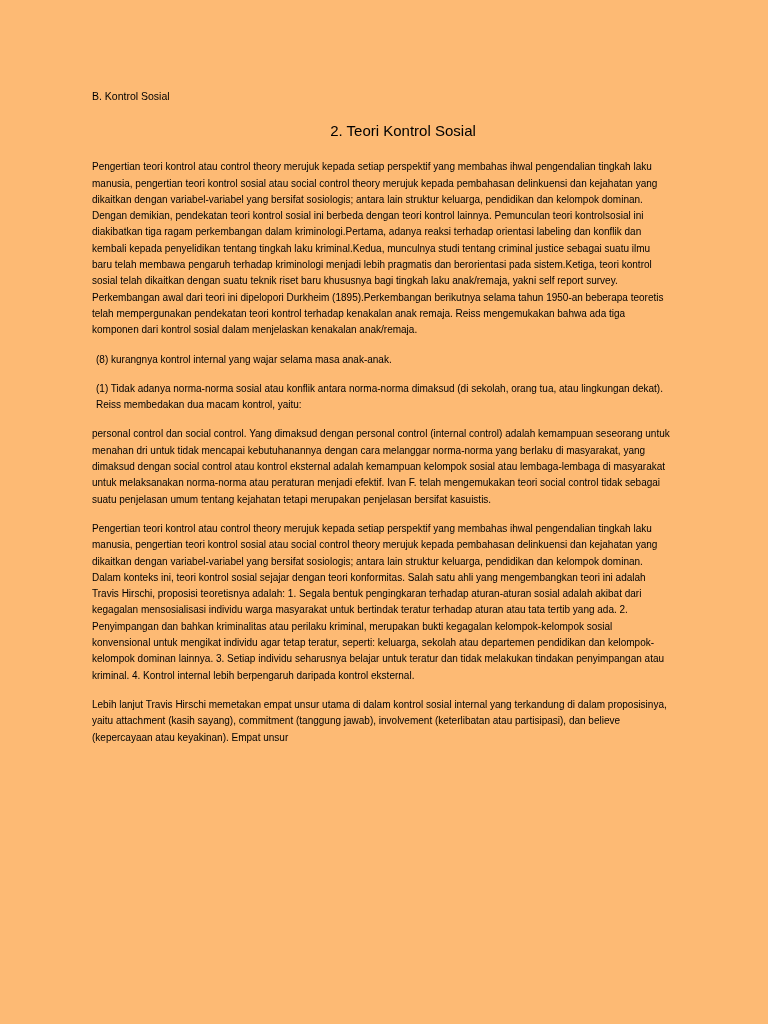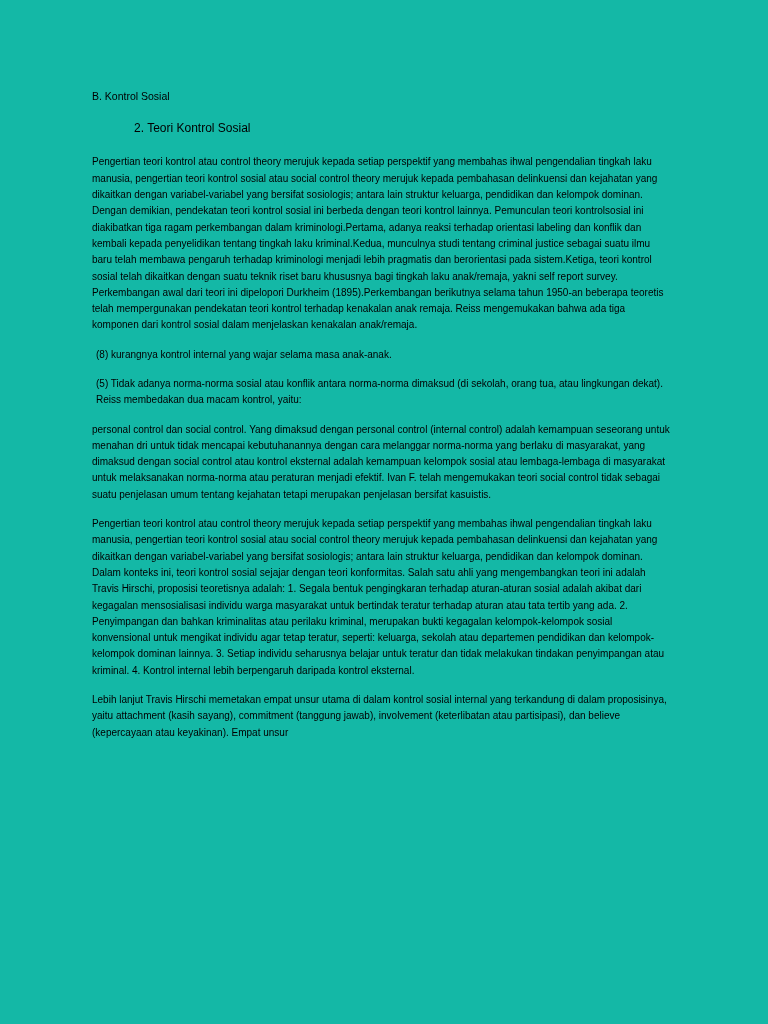--- a/index.html
+++ b/index.html
@@ -12,37 +12,38 @@
     height: 1024px;
     font-family: "Liberation Sans", sans-serif;
     color: #000000;
     overflow: hidden;
   }
   .page {
     width: 768px;
     height: 1024px;
     box-sizing: border-box;
     padding: 88px 96px 0 92px;
-    background: #14b8a6;
+    background: #fdba74;
   }
   .doc-body {
     font-size: 10.5px;
     line-height: 1.62;
     text-align: left;
   }
   .heading-a {
     font-size: 10.5px;
     line-height: 1.62;
     margin: 0 0 14px 0;
   }
   .heading-b {
-    font-size: 12px;
+    font-size: 15px;
     line-height: 1.62;
     margin: 0 0 16px 0;
     padding-left: 42px;
+    text-align: center;
   }
   p.para {
     margin: 0 0 13px 0;
     font-size: 10px;
     line-height: 1.63;
   }
   p.para.indent-sm {
     padding-left: 4px;
   }
   p.last {
@@ -57,21 +58,21 @@
 
     <div class="heading-a">B. Kontrol Sosial</div>
 
     <div class="heading-b">2. Teori Kontrol Sosial</div>
 
     <p class="para">Pengertian teori kontrol atau control theory merujuk kepada setiap perspektif yang membahas ihwal pengendalian tingkah laku manusia, pengertian teori kontrol sosial atau social control theory merujuk kepada pembahasan delinkuensi dan kejahatan yang dikaitkan dengan variabel-variabel yang bersifat sosiologis; antara lain struktur keluarga, pendidikan dan kelompok dominan. Dengan demikian, pendekatan teori kontrol sosial ini berbeda dengan teori kontrol lainnya. Pemunculan teori kontrolsosial ini diakibatkan tiga ragam perkembangan dalam kriminologi.Pertama, adanya reaksi terhadap orientasi labeling dan konflik dan kembali kepada penyelidikan tentang tingkah laku kriminal.Kedua, munculnya studi tentang criminal justice sebagai suatu ilmu baru telah membawa pengaruh terhadap kriminologi menjadi lebih pragmatis dan berorientasi pada sistem.Ketiga, teori kontrol sosial telah dikaitkan dengan suatu teknik riset baru khususnya bagi tingkah laku anak/remaja, yakni self report survey. Perkembangan awal dari teori ini dipelopori Durkheim (1895).Perkembangan berikutnya selama tahun 1950-an beberapa teoretis telah mempergunakan pendekatan teori kontrol terhadap kenakalan anak remaja. Reiss mengemukakan bahwa ada tiga komponen dari kontrol sosial dalam menjelaskan kenakalan anak/remaja.</p>
 
     <p class="para indent-sm">(8) kurangnya kontrol internal yang wajar selama masa anak-anak.</p>
 
 
-    <p class="para indent-sm">(5) Tidak adanya norma-norma sosial atau konflik antara norma-norma dimaksud (di sekolah, orang tua, atau lingkungan dekat). Reiss membedakan dua macam kontrol, yaitu:</p>
+    <p class="para indent-sm">(1) Tidak adanya norma-norma sosial atau konflik antara norma-norma dimaksud (di sekolah, orang tua, atau lingkungan dekat). Reiss membedakan dua macam kontrol, yaitu:</p>
 
     <p class="para">personal control dan social control. Yang dimaksud dengan personal control (internal control) adalah kemampuan seseorang untuk menahan dri untuk tidak mencapai kebutuhanannya dengan cara melanggar norma-norma yang berlaku di masyarakat, yang dimaksud dengan social control atau kontrol eksternal adalah kemampuan kelompok sosial atau lembaga-lembaga di masyarakat untuk melaksanakan norma-norma atau peraturan menjadi efektif. Ivan F. telah mengemukakan teori social control tidak sebagai suatu penjelasan umum tentang kejahatan tetapi merupakan penjelasan bersifat kasuistis.</p>
 
     <p class="para">Pengertian teori kontrol atau control theory merujuk kepada setiap perspektif yang membahas ihwal pengendalian tingkah laku manusia, pengertian teori kontrol sosial atau social control theory merujuk kepada pembahasan delinkuensi dan kejahatan yang dikaitkan dengan variabel-variabel yang bersifat sosiologis; antara lain struktur keluarga, pendidikan dan kelompok dominan. Dalam konteks ini, teori kontrol sosial sejajar dengan teori konformitas. Salah satu ahli yang mengembangkan teori ini adalah Travis Hirschi, proposisi teoretisnya adalah: 1. Segala bentuk pengingkaran terhadap aturan-aturan sosial adalah akibat dari kegagalan mensosialisasi individu warga masyarakat untuk bertindak teratur terhadap aturan atau tata tertib yang ada. 2. Penyimpangan dan bahkan kriminalitas atau perilaku kriminal, merupakan bukti kegagalan kelompok-kelompok sosial konvensional untuk mengikat individu agar tetap teratur, seperti: keluarga, sekolah atau departemen pendidikan dan kelompok- kelompok dominan lainnya. 3. Setiap individu seharusnya belajar untuk teratur dan tidak melakukan tindakan penyimpangan atau kriminal. 4. Kontrol internal lebih berpengaruh daripada kontrol eksternal.</p>
 
     <p class="para last">Lebih lanjut Travis Hirschi memetakan empat unsur utama di dalam kontrol sosial internal yang terkandung di dalam proposisinya, yaitu attachment (kasih sayang), commitment (tanggung jawab), involvement (keterlibatan atau partisipasi), dan believe (kepercayaan atau keyakinan). Empat unsur</p>
 
   </div>
 </div>
 

